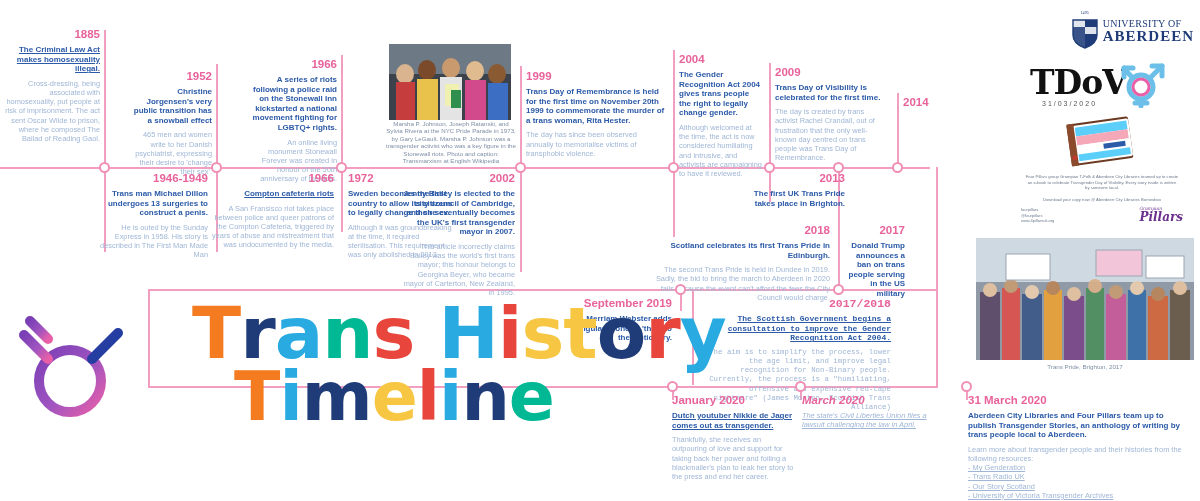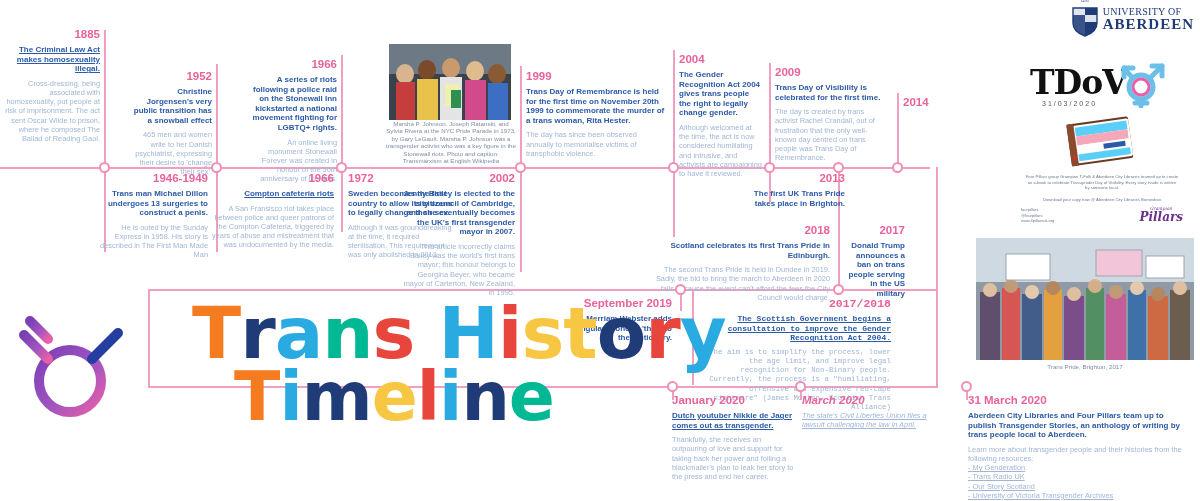--- a/index.html
+++ b/index.html
@@ -47,21 +47,21 @@
   .tline span{display:inline-block;}
 
   
   #trans-symbol{position:absolute;left:8px;top:303px;width:130px;height:150px;z-index:6;}
 
   
   .photo{position:absolute;overflow:hidden;}
   .cap{position:absolute;font-size:6.2px;line-height:7.4px;color:#7e8fa6;text-align:center;}
 
   
-  #uni-logo{position:absolute;right:6px;top:4px;display:flex;align-items:center;gap:5px;z-index:6;padding-left:44px;}
+  #uni-logo{position:absolute;right:6px;top:16px;display:flex;align-items:center;gap:5px;z-index:6;padding-left:44px;}
   #uni-logo .shield{width:26px;height:30px;position:relative;}
   #uni-logo .uni-text{font-family:"Liberation Serif","DejaVu Serif",serif;color:#1f3c78;
     line-height:1.0;letter-spacing:0.3px;}
   #uni-logo .uni-text .l1{font-size:10px;}
   #uni-logo .uni-text .l2{font-size:15px;font-weight:bold;letter-spacing:1px;}
   .estd{position:absolute;left:0;right:0;top:-6px;text-align:center;font-size:4.2px;color:#1f3c78;
     font-family:"Liberation Serif",serif;}
 
   
   #tdov{position:absolute;left:1030px;top:60px;width:160px;height:55px;z-index:6;}
@@ -401,20 +401,20 @@
       </svg>
     </div>
     <div class="ptxt" style="margin-top:4px;padding:0 12px;">Four Pillars group Grampian T-Folk &amp; Aberdeen City Libraries teamed up to create an e-book to celebrate Transgender Day of Visibility. Every story inside is written by someone local.</div>
     <div class="ptxt" style="margin-top:6px;">Download your copy now @ Aberdeen City Libraries Borrowbox</div>
     <div style="display:flex;justify-content:space-between;align-items:flex-end;margin-top:4px;padding:0 8px;">
       <div>
         <div class="plink">fourpillars</div>
         <div class="plink">@fourpillars</div>
         <div class="plink">www.4pillarsuk.org</div>
       </div>
-      <div style="text-align:center;">
+      <div style="text-align:left;">
         <div style="font-size:4.5px;color:#6b2f8e;font-family:'DejaVu Serif',serif;font-style:italic;">Grampian</div>
         <div id="pillars">Pillars</div>
       </div>
     </div>
   </div>
 
 </div>
 
 </body></html>

